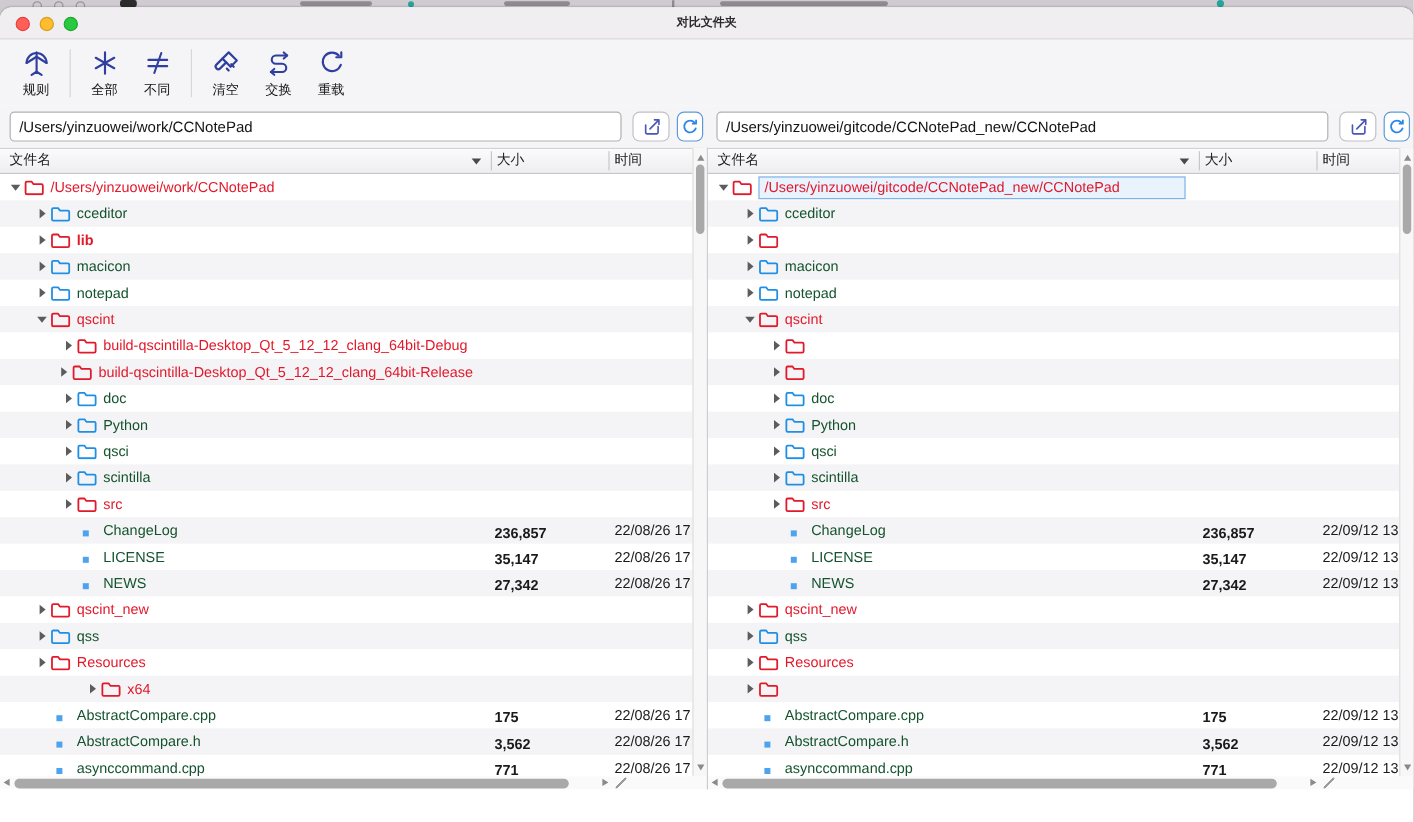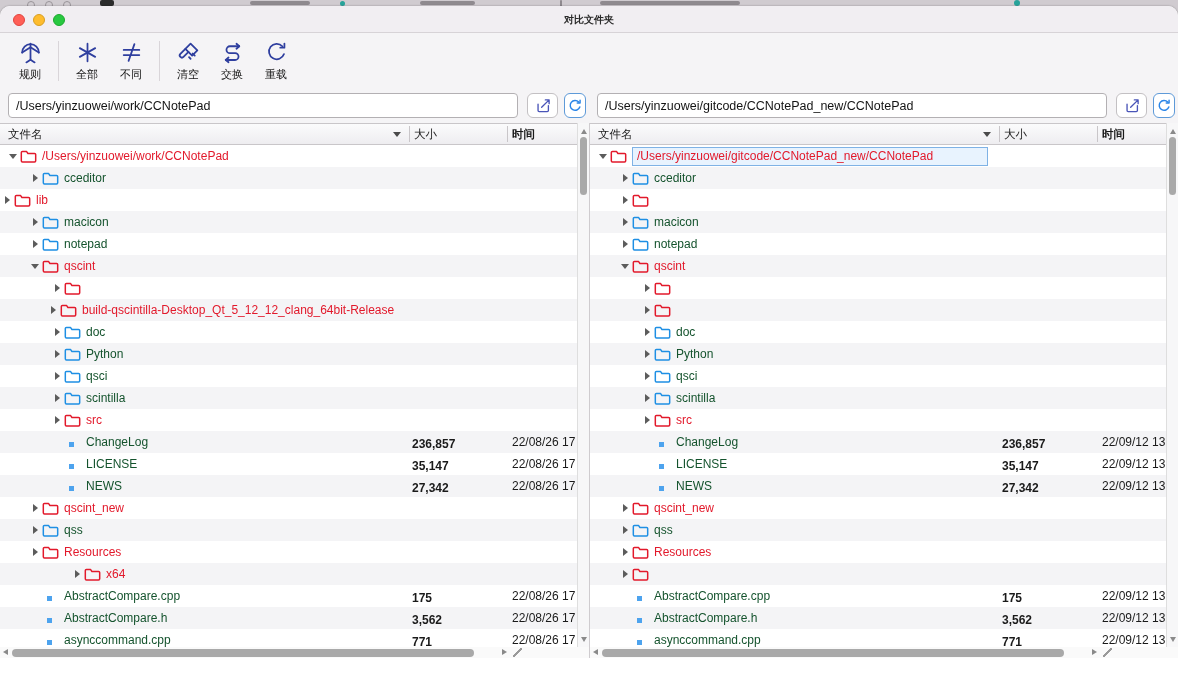--- a/index.html
+++ b/index.html
@@ -38,21 +38,21 @@
   
   .main { position:absolute; top:117px; left:0; right:0; height:535px; }
   .pane { position:absolute; top:0; width:589px; height:535px; background:#fff; overflow:hidden; }
   .pane.left { left:0; }
   .pane.right { left:589px; border-left:1px solid #cfcccf; }
 
   .hdr { position:absolute; top:0; left:0; right:0; height:22px; background:linear-gradient(#fbfbfc,#eeedf0); border-top:1px solid #c9c6c9; border-bottom:1px solid #c9c6c9; font-size:11.5px; color:#1a1a1a; }
   .hdr-label { position:absolute; top:0; height:20px; line-height:20px; }
   .hdr-name { left:8px; width:380px; }
   .hdr-size { left:414px; width:90px; }
-  .hdr-time { left:512px; width:62px;font-weight:bold; }
+  .hdr-time { left:512px; width:62px; }
   .hdr-sep { position:absolute; top:2px; bottom:2px; width:1px; background:#c9c6c9; }
   .sort-tri { position:absolute; left:393px; top:8px; width:0; height:0; border-left:4.5px solid transparent; border-right:4.5px solid transparent; border-top:5px solid #4a4a4a; }
 
   .rows { position:absolute; top:22px; left:0; right:0; bottom:11px; overflow:hidden; background:#fff; }
   .row { height:22px; position:relative; font-size:12px; }
   .row.alt { background:#f4f4f6; }
   .name-cell { position:absolute; left:0; right:12px; top:0; bottom:0; display:flex; align-items:center; overflow:hidden; }
   .arrow { width:14px; flex:0 0 14px; display:flex; align-items:center; justify-content:center; }
   .tri-r { width:0; height:0; border-left:5px solid #5c5c5c; border-top:4px solid transparent; border-bottom:4px solid transparent; }
   .tri-d { width:0; height:0; border-top:5px solid #5c5c5c; border-left:4px solid transparent; border-right:4px solid transparent; }
@@ -213,21 +213,21 @@
               <span class="arrow">
                 <span class="tri-r"></span>
               </span>
               <svg class="fold-ic" viewBox="0 0 18 15">
                 <path d="M1.3 4.6 V12.6 a1.2 1.2 0 0 0 1.2 1.2 h13 a1.2 1.2 0 0 0 1.2 -1.2 V6 a1.2 1.2 0 0 0 -1.2 -1.2 H8.4 L6.8 2.6 H2.5 a1.2 1.2 0 0 0 -1.2 1.2 z" fill="none" stroke="#1e8fe4" stroke-width="1.6" stroke-linejoin="round"></path>
               </svg>
               <span class="label">cceditor</span>
             </div>
           </div>
           <div class="row">
-            <div class="name-cell" style="">
+            <div class="name-cell" style="padding-left: 28px; font-weight: bold;">
               <span class="arrow">
                 <span class="tri-r"></span>
               </span>
               <svg class="fold-ic" viewBox="0 0 18 15">
                 <path d="M1.3 4.6 V12.6 a1.2 1.2 0 0 0 1.2 1.2 h13 a1.2 1.2 0 0 0 1.2 -1.2 V6 a1.2 1.2 0 0 0 -1.2 -1.2 H8.4 L6.8 2.6 H2.5 a1.2 1.2 0 0 0 -1.2 1.2 z" fill="none" stroke="#e2192b" stroke-width="1.6" stroke-linejoin="round"></path>
               </svg>
               <span class="label red">lib</span>
             </div>
           </div>
           <div class="row alt">
@@ -264,20 +264,21 @@
             </div>
           </div>
           <div class="row">
             <div class="name-cell" style="padding-left: 50px;">
               <span class="arrow">
                 <span class="tri-r"></span>
               </span>
               <svg class="fold-ic" viewBox="0 0 18 15">
                 <path d="M1.3 4.6 V12.6 a1.2 1.2 0 0 0 1.2 1.2 h13 a1.2 1.2 0 0 0 1.2 -1.2 V6 a1.2 1.2 0 0 0 -1.2 -1.2 H8.4 L6.8 2.6 H2.5 a1.2 1.2 0 0 0 -1.2 1.2 z" fill="none" stroke="#e2192b" stroke-width="1.6" stroke-linejoin="round"></path>
               </svg>
+              <span class="label red">build-qscintilla-Desktop_Qt_5_12_12_clang_64bit-Debug</span>
             </div>
           </div>
           <div class="row alt">
             <div class="name-cell" style="padding-left: 46px;">
               <span class="arrow">
                 <span class="tri-r"></span>
               </span>
               <svg class="fold-ic" viewBox="0 0 18 15">
                 <path d="M1.3 4.6 V12.6 a1.2 1.2 0 0 0 1.2 1.2 h13 a1.2 1.2 0 0 0 1.2 -1.2 V6 a1.2 1.2 0 0 0 -1.2 -1.2 H8.4 L6.8 2.6 H2.5 a1.2 1.2 0 0 0 -1.2 1.2 z" fill="none" stroke="#e2192b" stroke-width="1.6" stroke-linejoin="round"></path>
               </svg>

